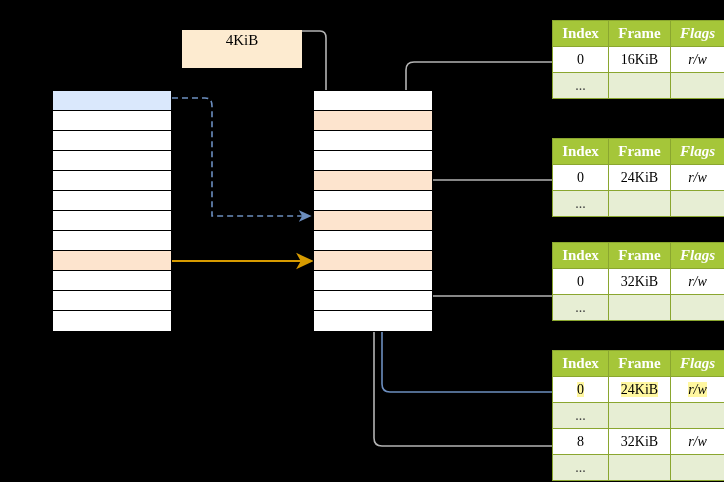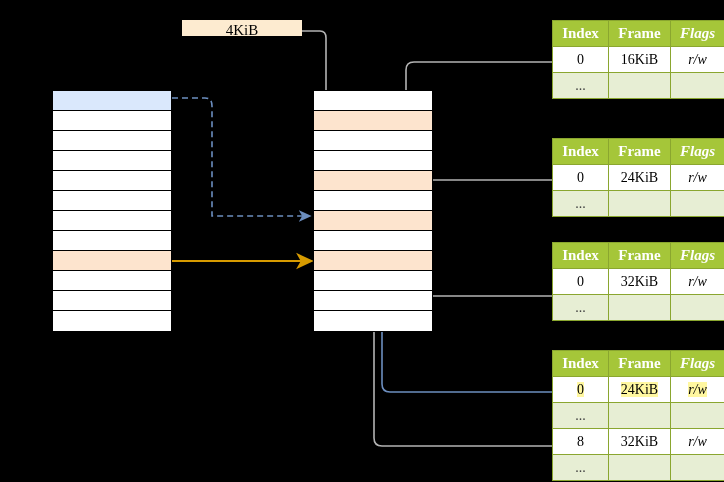--- a/index.html
+++ b/index.html
@@ -124,21 +124,21 @@
     <path d="M382,446 L552,446" fill="none" stroke="#b3b3b3" stroke-width="1.6"></path>
     <path d="M382,446 Q374,446 374,438 L374,272" fill="none" stroke="#b3b3b3" stroke-width="1.6" marker-end="url(#agrey)"></path>
 
     <path d="M552,392 L390,392 Q382,392 382,384 L382,230" fill="none" stroke="#6c8ebf" stroke-width="1.6" marker-end="url(#ablue)"></path>
 
     <path d="M172,98 L205,98 Q212,98 212,106 L212,216 L306,216" fill="none" stroke="#6c8ebf" stroke-width="1.6" stroke-dasharray="6,4" marker-end="url(#ablue)"></path>
 
     <path d="M172,261 L306,261" fill="none" stroke="#d79b00" stroke-width="2.2" marker-end="url(#aorange)"></path>
   </svg>
 
-  <div class="size-label" style="left:182px; top:20px; width:120px; height:16px;">4KiB</div>
+  <div class="size-label" style="left:182px; top:30px; width:120px; height:38px;">4KiB</div>
 
   <div class="memcol" id="left-col" style="left:52px; top:90px; width:120px; height:242px;">
       <div class="memrow blue"></div>
       <div class="memrow"></div>
       <div class="memrow"></div>
       <div class="memrow"></div>
       <div class="memrow"></div>
       <div class="memrow"></div>
       <div class="memrow"></div>
       <div class="memrow"></div>

